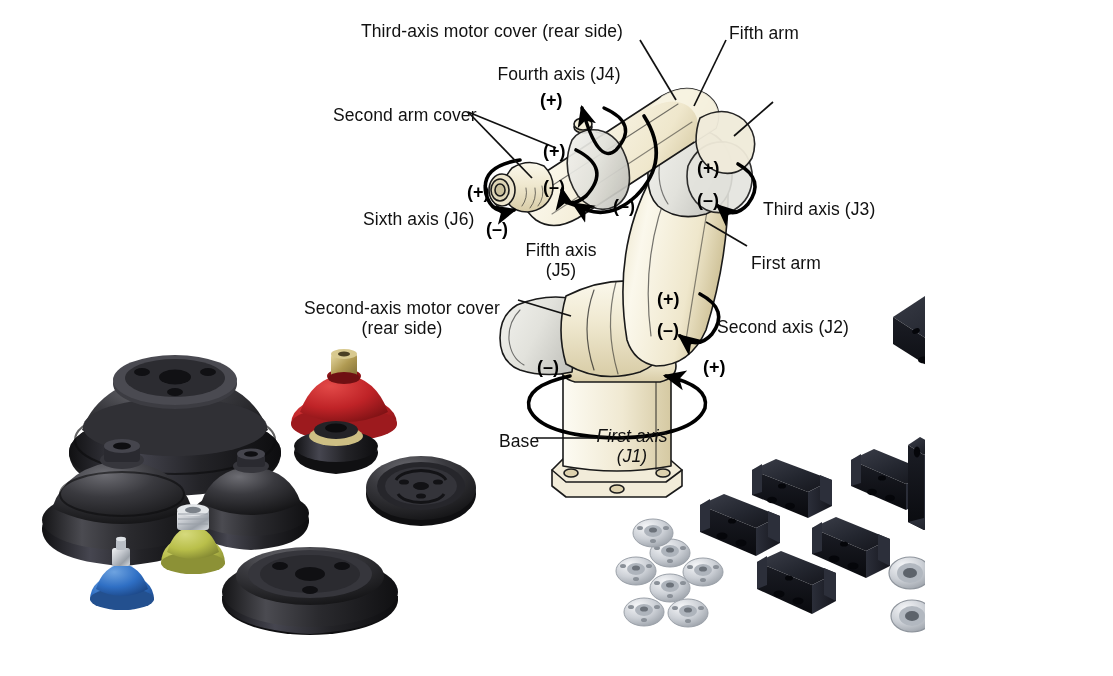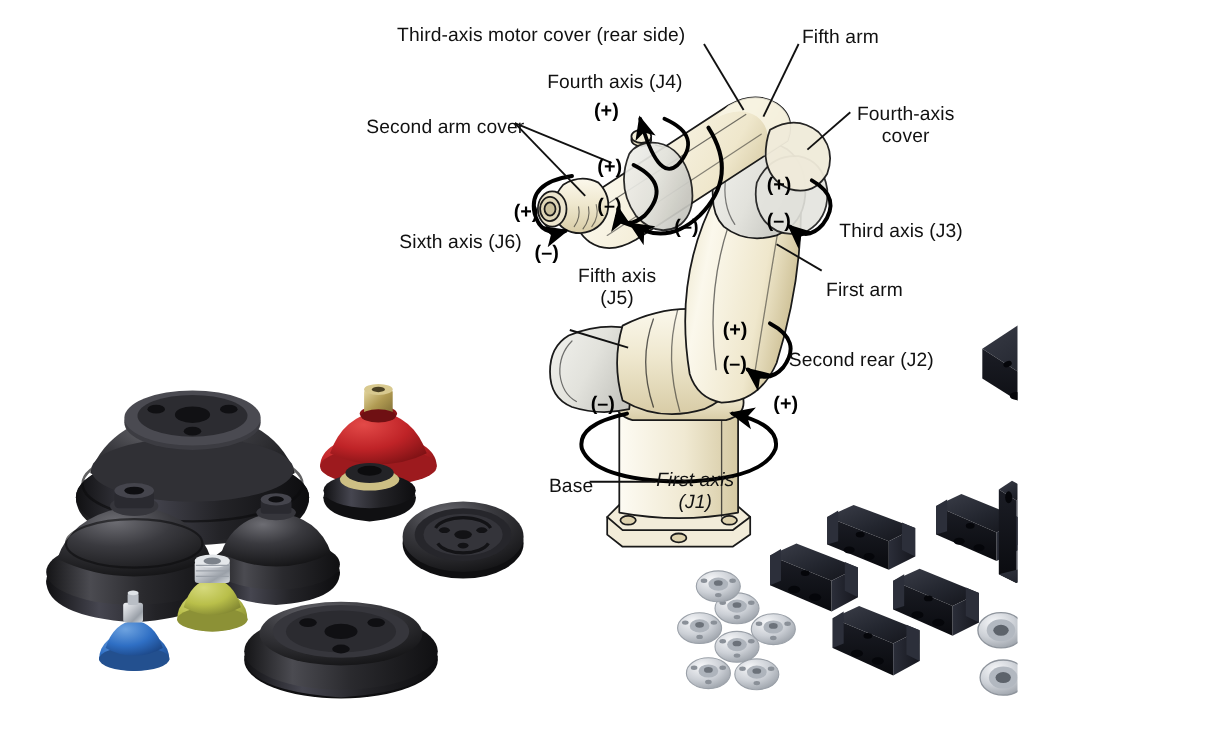--- a/index.html
+++ b/index.html
@@ -551,29 +551,29 @@
         <ellipse cx="958" cy="611" rx="13" ry="10" fill="#b2b8c0"></ellipse>
         <ellipse cx="958" cy="611" rx="7" ry="5" fill="#5d636b"></ellipse>
       </g>
     </g>
   </svg>
 
   <div class="layer">
     <div class="lbl c" style="left:492px;top:22px;">Third-axis motor cover (rear side)</div>
     <div class="lbl" style="left:729px;top:24px;">Fifth arm</div>
     <div class="lbl c" style="left:559px;top:65px;">Fourth axis (J4)</div>
-    <div class="lbl" style="left:779px;top:94px;text-align:center;">Fourth-axis
-cover</div>
     <div class="lbl" style="left:333px;top:106px;">Second arm cover</div>
     <div class="lbl" style="left:763px;top:200px;">Third axis (J3)</div>
     <div class="lbl" style="left:363px;top:210px;">Sixth axis (J6)</div>
     <div class="lbl c" style="left:561px;top:211px;margin-top:30px;">Fifth axis
 (J5)</div>
     <div class="lbl" style="left:751px;top:254px;">First arm</div>
-    <div class="lbl" style="left:717px;top:318px;">Second rear (J2)</div>
+    <div class="lbl c" style="left:402px;top:299px;">Second-axis motor cover
+(rear side)</div>
+    <div class="lbl" style="left:717px;top:318px;">Second axis (J2)</div>
     <div class="lbl" style="left:499px;top:432px;">Base</div>
     <div class="lbl c" style="left:632px;top:427px;font-style:italic;">First axis
 (J1)</div>
   </div>
 
   <div class="layer">
     <div class="sign" style="left:540px;top:90px;">(+)</div>
     <div class="sign" style="left:543px;top:141px;">(+)</div>
     <div class="sign" style="left:697px;top:158px;">(+)</div>
     <div class="sign" style="left:543px;top:177px;">(–)</div>

